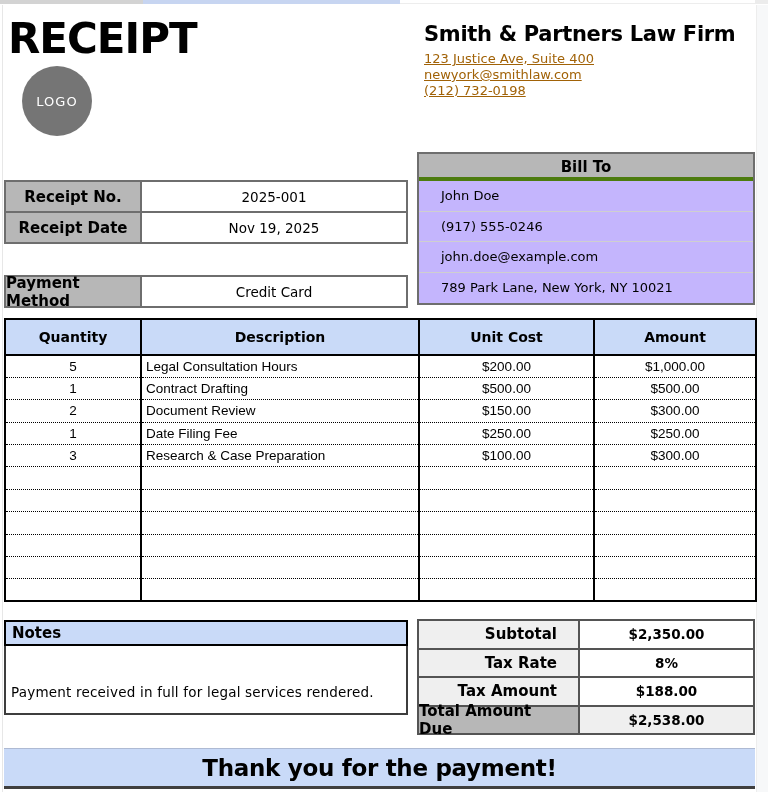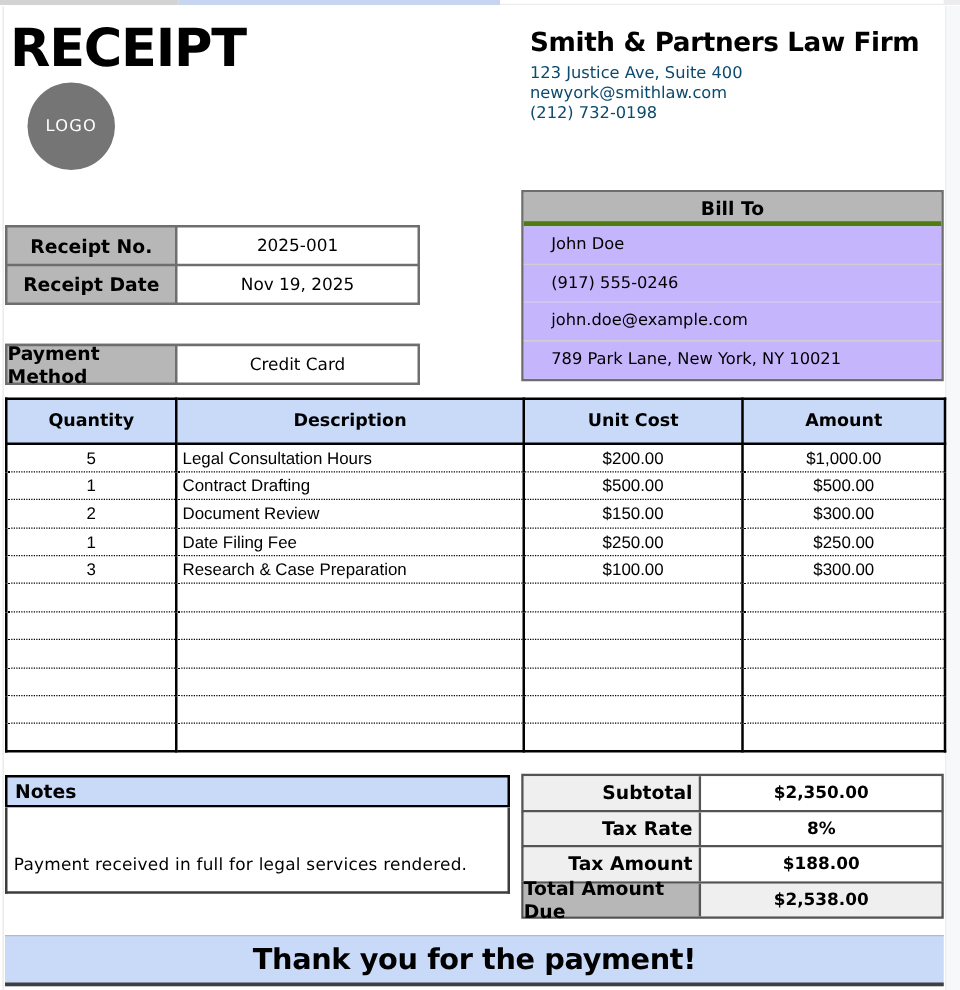--- a/index.html
+++ b/index.html
@@ -13,24 +13,24 @@
   .ts-right { position:absolute; left:755px; top:0; width:13px; height:4px; background:#ececec; }
   .left-line { position:absolute; left:2px; top:5px; width:1px; height:787px; background:#e7e7e7; }
   .right-margin { position:absolute; left:756px; top:5px; width:12px; height:787px; background:#f7f8f9; border-left:1px solid #ededed; }
 
   
   .receipt-title { position:absolute; left:8px; top:14px; font-size:42px; font-weight:bold; letter-spacing:-1px; }
   .logo { position:absolute; left:22px; top:66px; width:70px; height:70px; border-radius:50%; background:#757575;
           display:flex; align-items:center; justify-content:center; color:#fff; font-size:13px; letter-spacing:1px; }
   .firm { position:absolute; left:424px; top:22px; }
   .firm-name { font-size:21px; font-weight:bold; margin-bottom:5px; letter-spacing:-0.3px; }
-  .firm-line { font-size:13px; line-height:16px; color:#0c4a6e; }
-
-  
-  .info-table { position:absolute; left:4px; width:332px; border:2px solid #6e6e6e; background:#6e6e6e; }
+  .firm-line { font-size:13px; line-height:16px; color:#a16207;text-decoration:underline; }
+
+  
+  .info-table { position:absolute; left:4px; width:404px; border:2px solid #6e6e6e; background:#6e6e6e; }
   .info-a { top:180px; }
   .info-b { top:275px; }
   .info-row { display:flex; height:29px; }
   .info-row + .info-row { margin-top:2px; }
   .info-label { width:134px; background:#b7b7b7; font-weight:bold; font-size:15px;
                 display:flex; align-items:center; justify-content:center; }
   .info-value { flex:1; margin-left:2px; background:#fff; font-size:13.5px;
                 display:flex; align-items:center; justify-content:center; }
 
   
@@ -56,22 +56,22 @@
   .notes-header { position:absolute; left:4px; top:620px; width:404px; height:26px; background:#c9daf8;
                   border:2px solid #000; font-weight:bold; font-size:15px; padding-left:6px; line-height:22px; }
   .notes-body { position:absolute; left:4px; top:646px; width:404px; height:69px;
                 border:2px solid #3d3d3d; border-top:none; background:#fff; }
   .notes-text { padding:38px 6px 0 5px; font-size:13.5px; letter-spacing:0.2px; }
 
   
   .totals { position:absolute; left:417px; top:619px; width:338px; }
   .totals-row { display:flex; height:30.5px; border:2px solid #545454; background:#fff; }
   .totals-row + .totals-row { margin-top:-2px; }
-  .totals-label { width:142px; background:#efefef; font-weight:bold; font-size:15px;
-                  display:flex; align-items:center; justify-content:flex-end; padding-right:5px;
+  .totals-label { width:161px; background:#efefef; font-weight:bold; font-size:15px;
+                  display:flex; align-items:center; justify-content:flex-end; padding-right:21px;
                   border-right:2px solid #545454; }
   .totals-value { flex:1; background:#fff; font-weight:bold; font-size:13.5px;
                   display:flex; align-items:center; justify-content:center; }
   .totals-row.emphasis .totals-label { background:#b7b7b7; }
   .totals-row.emphasis .totals-value { background:#efefef; }
 
   
   .footer { position:absolute; left:4px; top:748px; width:751px; height:41px; background:#c9daf8;
             border-top:1px solid #aebad3; border-bottom:3px solid #3f3f3f;
             display:flex; align-items:center; justify-content:center; }

